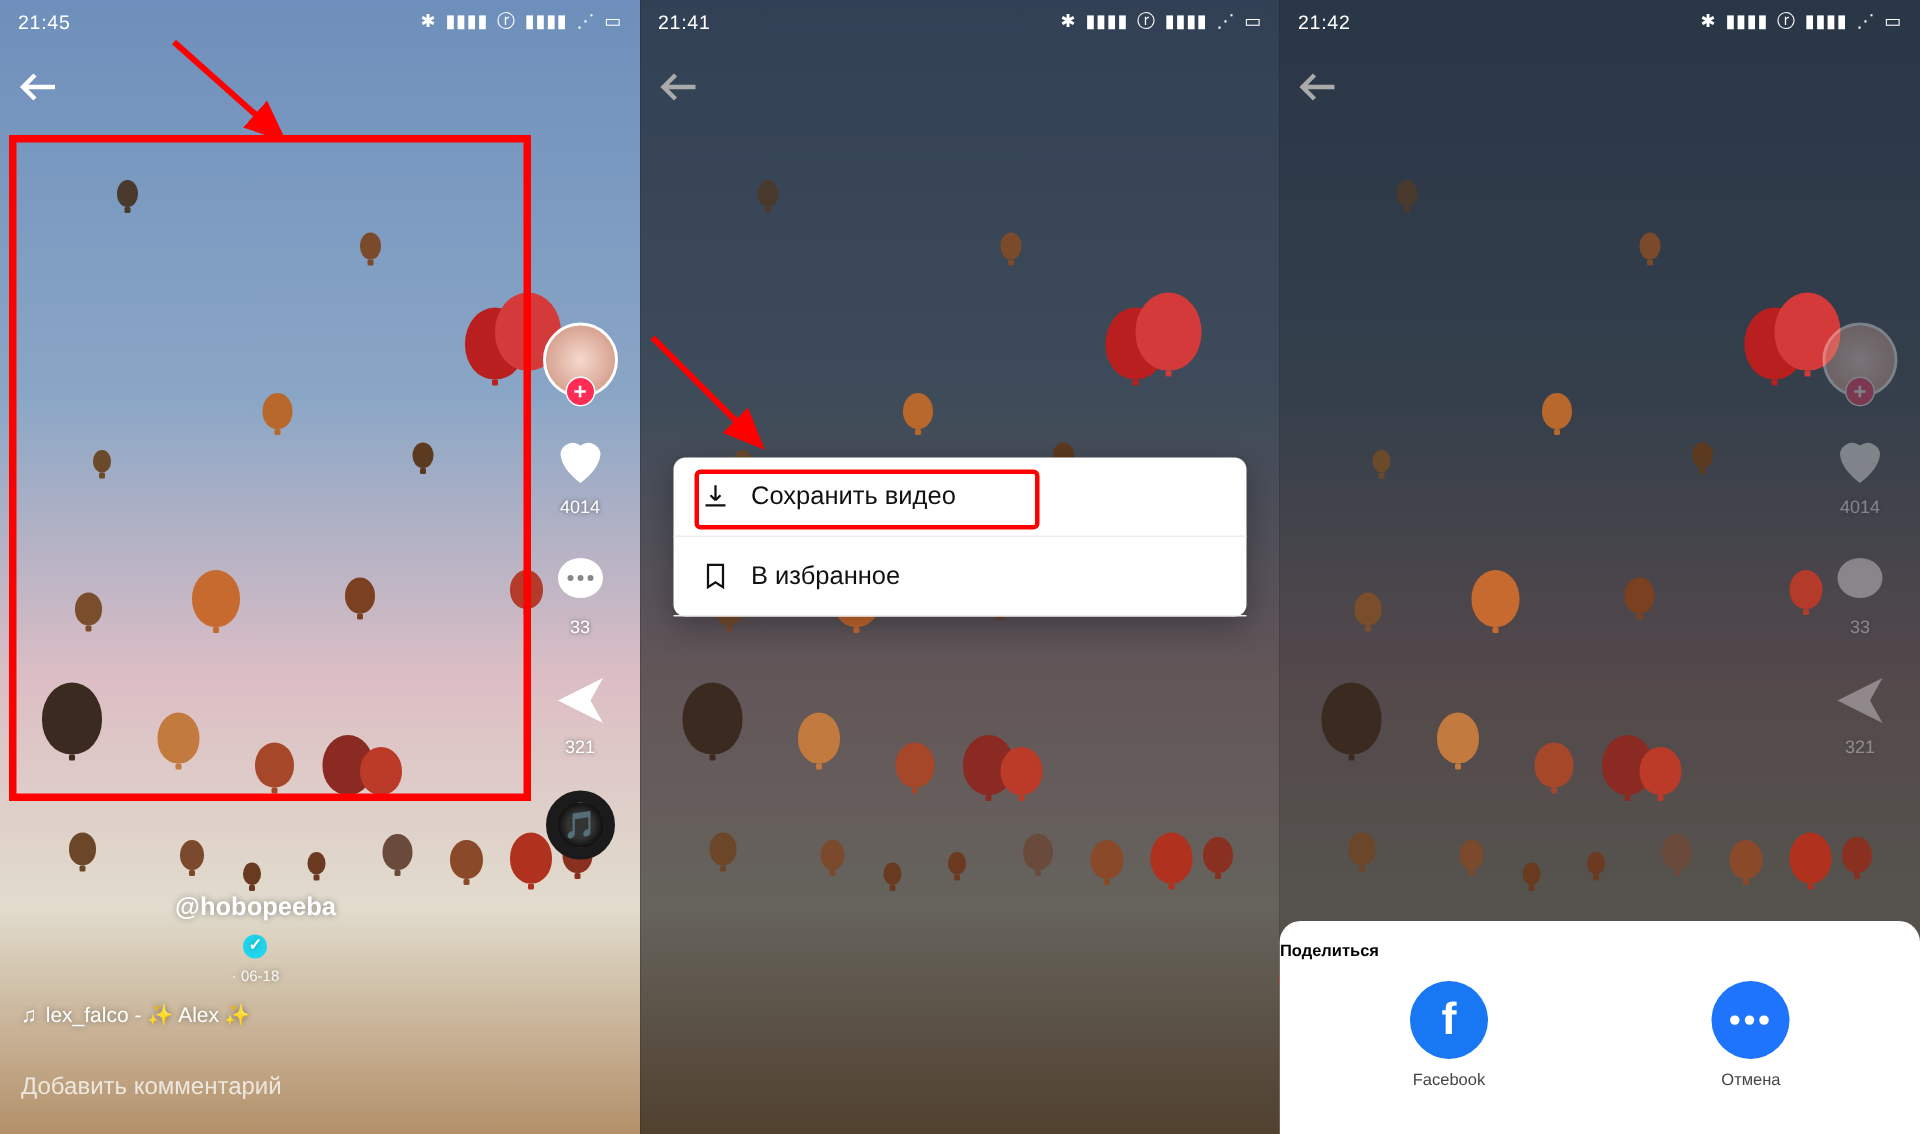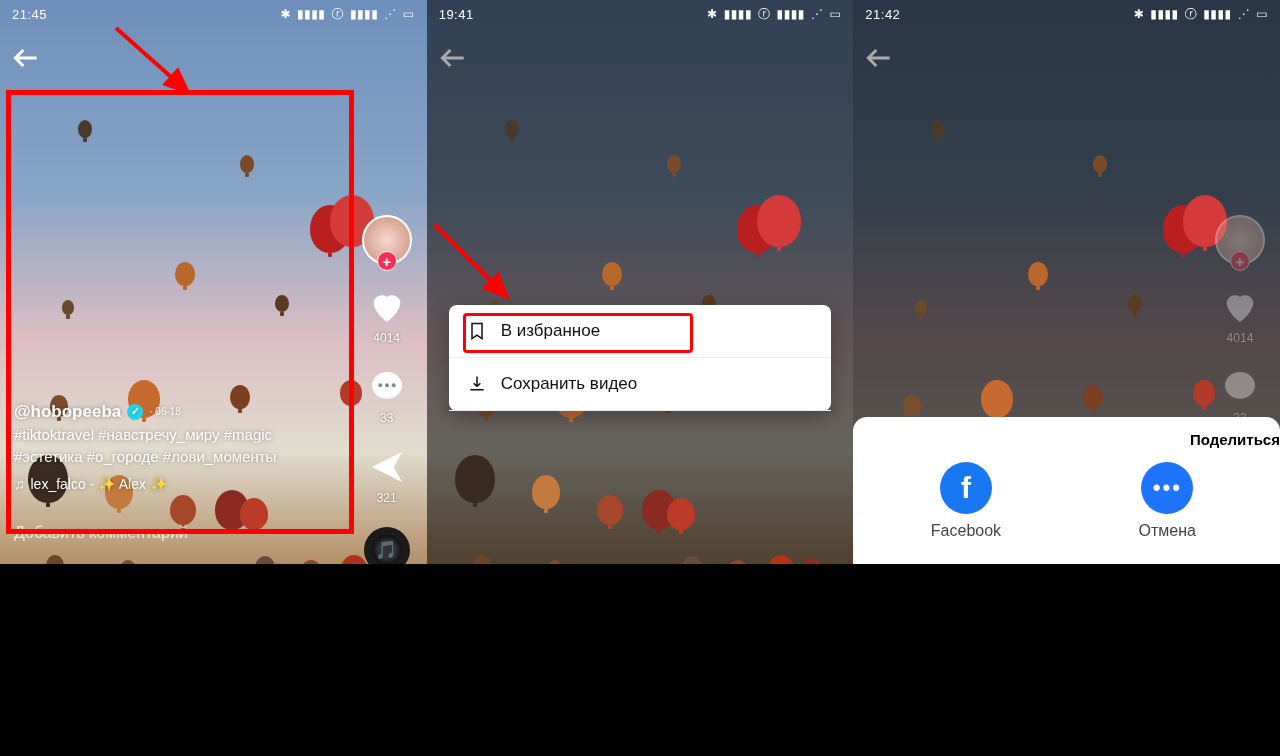--- a/index.html
+++ b/index.html
@@ -1,55 +1,55 @@
 <!DOCTYPE html>
 <html><head>
 <meta charset="utf-8">
 <style>
   * { box-sizing: border-box; margin: 0; padding: 0; }
   html, body { width: 1280px; height: 756px; overflow: hidden; font-family: -apple-system, Helvetica, Arial, sans-serif; }
   body { display: flex; background:#000; }
-  .phone { position: relative; width: 426.666px; height: 564px; overflow: hidden; }
+  .phone { position: relative; width: 426.666px; height: 756px; overflow: hidden; }
   .bg { position:absolute; inset:0; background: linear-gradient(to bottom,#6e8fbb 0%,#8aa6c6 35%,#dcbec4 60%,#e1dccd 80%,#b39069 100%); }
   .dim .bg::after { content:""; position:absolute; inset:0; background:rgba(0,0,0,0.55); }
   .darker .bg::after { content:""; position:absolute; inset:0; background:rgba(0,0,0,0.62); }
   .balloon { position:absolute; border-radius:50% 50% 48% 48%; }
   .balloon::after { content:""; position:absolute; left:50%; bottom:-4px; width:4px; height:4px; transform:translateX(-50%); background:inherit; border-radius:1px; }
   .statusbar { position:absolute; top:0; left:0; right:0; height:28px; display:flex; justify-content:space-between; align-items:center; padding:0 12px; color:#fff; font-size:13px; letter-spacing:0.5px; z-index:5;}
   .status-icons { display:flex; gap:6px; align-items:center; font-size:12px;}
   .back { position:absolute; top:42px; left:10px; color:#fff; z-index:5; }
   .back svg { width:32px; height:32px; stroke:#fff; stroke-width:2.2; fill:none; }
   .dim .back svg, .darker .back svg { stroke:#aaa; }
   .rail { position:absolute; right:10px; top:215px; width:60px; display:flex; flex-direction:column; align-items:center; gap:22px; color:#fff; z-index:4;}
   .avatar { width:50px;height:50px;border-radius:50%;background:radial-gradient(circle,#f7d9cf,#c98d78); border:2px solid #fff; position:relative;}
   .plus { position:absolute; bottom:-8px; left:50%; transform:translateX(-50%); width:20px;height:20px;background:#ff2d55;border-radius:50%; display:flex;align-items:center;justify-content:center;color:#fff;font-size:15px;font-weight:bold; border:1.5px solid #fff;}
   .railitem { display:flex; flex-direction:column; align-items:center; gap:4px;}
   .railitem .lbl { font-size:12px; color:#fff; text-shadow:0 0 3px rgba(0,0,0,0.5);}
   .heart, .bubble, .sharei { width:40px;height:40px; }
   .spin { width:46px;height:46px;border-radius:50%;background:radial-gradient(circle,#333 40%,#111 70%); border:8px solid #1b1b1b; display:flex;align-items:center;justify-content:center; font-size:18px;}
   .info { position:absolute; left:14px; bottom:70px; right:100px; color:#fff; z-index:4; font-size:15px; line-height:1.45; text-shadow:0 0 4px rgba(0,0,0,0.4);}
-  .handle { font-weight:600; font-size:17px; display:flex; align-items:center; gap:6px;}
+  .handle { font-weight:600; font-size:17px; display:flex; align-items:center; gap:6px;flex-direction:column;}
   .verif { display:inline-flex; width:16px;height:16px;background:#20d5ec;border-radius:50%; align-items:center;justify-content:center;color:#fff;font-size:11px;font-weight:bold;}
   .date { font-weight:400; font-size:10px; color:rgba(255,255,255,0.9);}
   .music { display:flex; align-items:center; gap:6px; margin-top:6px; font-size:14px;}
   .addc { position:absolute; left:14px; bottom:22px; color:rgba(255,255,255,0.75); font-size:16px; z-index:4;}
   .redbox { position:absolute; border:5px solid #ff0000; z-index:6; }
   .arrow { position:absolute; z-index:7; }
   .arrow svg { overflow:visible; }
   .menu { position:absolute; left:22px; right:22px; top:305px; background:#fff; border-radius:8px; box-shadow:0 6px 20px rgba(0,0,0,0.3); z-index:8;}
   .menu-item { display:flex; align-items:center; gap:14px; padding:16px 18px; font-size:17px; color:#111; border-bottom:1px solid #eee;}
   .menu-item:last-child { border-bottom:none;}
   .menu-item svg { width:20px;height:20px; stroke:#111; stroke-width:1.8; fill:none;}
   .menu .hi { position:absolute; border:3px solid #ff0000; border-radius:4px;}
   .sheet { position:absolute; left:0; right:0; bottom:0; background:#fff; border-radius:14px 14px 0 0; z-index:8; padding:14px 0 0 0;}
-  .sheet-title { text-align:right; font-size:15px; font-weight:600; color:#000; margin-bottom:14px;}
+  .sheet-title { text-align:left; font-size:11px; font-weight:600; color:#000; margin-bottom:14px;}
   .share-row { display:flex; justify-content:space-around; padding:0 12px 14px 12px;}
   .share-it { display:flex; flex-direction:column; align-items:center; gap:8px; width:80px;}
   .share-ic { width:52px;height:52px;border-radius:50%; display:flex;align-items:center;justify-content:center; color:#fff; font-weight:bold;}
-  .share-lbl { font-size:16px; color:#444; text-align:right; line-height:1.15; min-height:28px;}
+  .share-lbl { font-size:11px; color:#444; text-align:right; line-height:1.15; min-height:28px;}
   .cancel { margin:0 14px 14px 14px; text-align:center; padding:14px 0; font-size:17px; color:#222; border:3px solid #ff0000; border-radius:4px; background:#fff;}
   .darker .rail .lbl, .darker .rail svg { opacity:.35;}
   .darker .avatar, .darker .spin { opacity:.35;}
 </style>
 </head>
 <body>
 
 <div class="phone">
   <div class="bg"></div>
   <div class="balloons-slot">
@@ -124,21 +124,20 @@
     </div>
     <div class="spin">🎵</div>
   </div>
 
   <div class="info">
     <div class="handle">
       <span>@hobopeeba</span>
       <span class="verif">✓</span>
       <span class="date">· <span>06-18</span></span>
     </div>
-    <div>#tiktoktravel #навстречу_миру #magic #эстетика #о_городе #лови_моменты</div>
     <div class="music">
       <span>♫</span>
       <span><span>lex_falco</span> - ✨ <span>Alex</span> ✨</span>
     </div>
   </div>
 
   <div class="addc">Добавить комментарий</div>
 
   <div class="redbox" style="left:6px; top:90px; width:348px; height:444px;"></div>
   <div class="arrow" style="left:116px; top:28px;">
@@ -176,48 +175,48 @@
   <div class="balloon" style="left:120px;top:560px;width:16px;height:20px;background:#7b4a2c;"></div>
   <div class="balloon" style="left:162px;top:575px;width:12px;height:15px;background:#6a3a20;"></div>
   <div class="balloon" style="left:205px;top:568px;width:12px;height:15px;background:#6b3a20;"></div>
   <div class="balloon" style="left:255px;top:556px;width:20px;height:24px;background:#6a4a3a;"></div>
   <div class="balloon" style="left:300px;top:560px;width:22px;height:26px;background:#8a4a2a;"></div>
   <div class="balloon" style="left:340px;top:555px;width:28px;height:34px;background:#b1311f;"></div>
   <div class="balloon" style="left:375px;top:558px;width:20px;height:24px;background:#8a3020;"></div>
 </div>
 
   <div class="statusbar">
-    <span>19:41</span>
+    <span>21:41</span>
     <span class="status-icons">
       <span>✱</span>
       <span>▮▮▮▮</span>
       <span>ⓡ</span>
       <span>▮▮▮▮</span>
       <span>⋰</span>
       <span>▭</span>
     </span>
   </div>
   <div class="back">
     <svg viewBox="0 0 24 24">
         <path d="M20 12H4M10 6l-6 6 6 6"></path>
       </svg>
   </div>
 
   <div class="menu">
     <div class="menu-item">
       <svg viewBox="0 0 24 24">
-          <path d="M6 3h12v18l-6-4-6 4z"></path>
-        </svg>
-      <span>В избранное</span>
+          <path d="M12 3v12m0 0l-4-4m4 4l4-4M4 19h16"></path>
+        </svg>
+      <span>Сохранить видео</span>
     </div>
     <div class="menu-item">
       <svg viewBox="0 0 24 24">
-          <path d="M12 3v12m0 0l-4-4m4 4l4-4M4 19h16"></path>
-        </svg>
-      <span>Сохранить видео</span>
+          <path d="M6 3h12v18l-6-4-6 4z"></path>
+        </svg>
+      <span>В избранное</span>
     </div>
     <div class="hi" style="left:14px; top:8px; width:230px; height:40px;"></div>
   </div>
 
   <div class="arrow" style="left:8px; top:225px;">
     <svg width="90" height="90">
         <defs>
           <marker id="a2" markerWidth="8" markerHeight="8" refX="6" refY="3" orient="auto">
             <path d="M0,0 L7,3 L0,6 Z" fill="#f00"></path>
           </marker>

